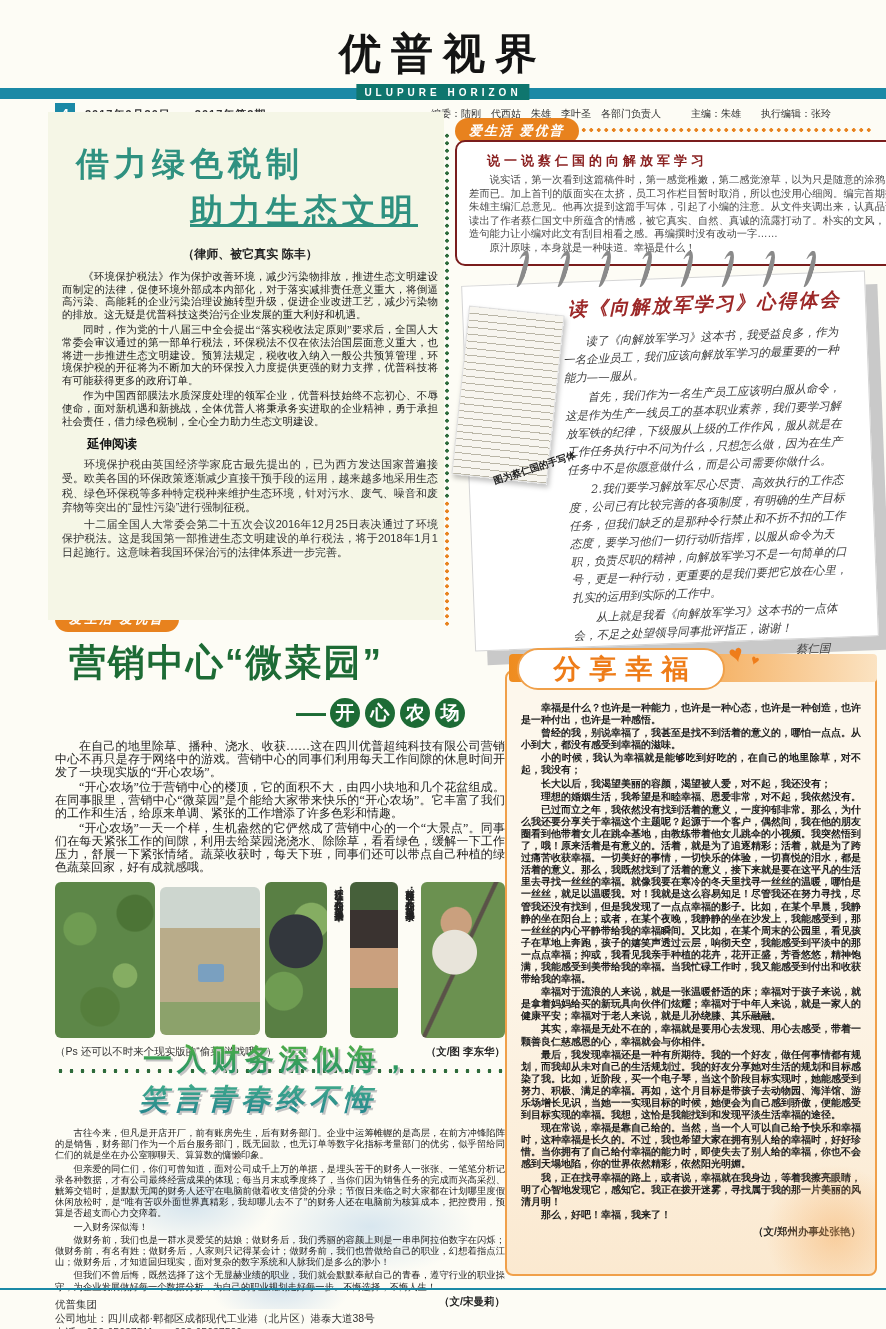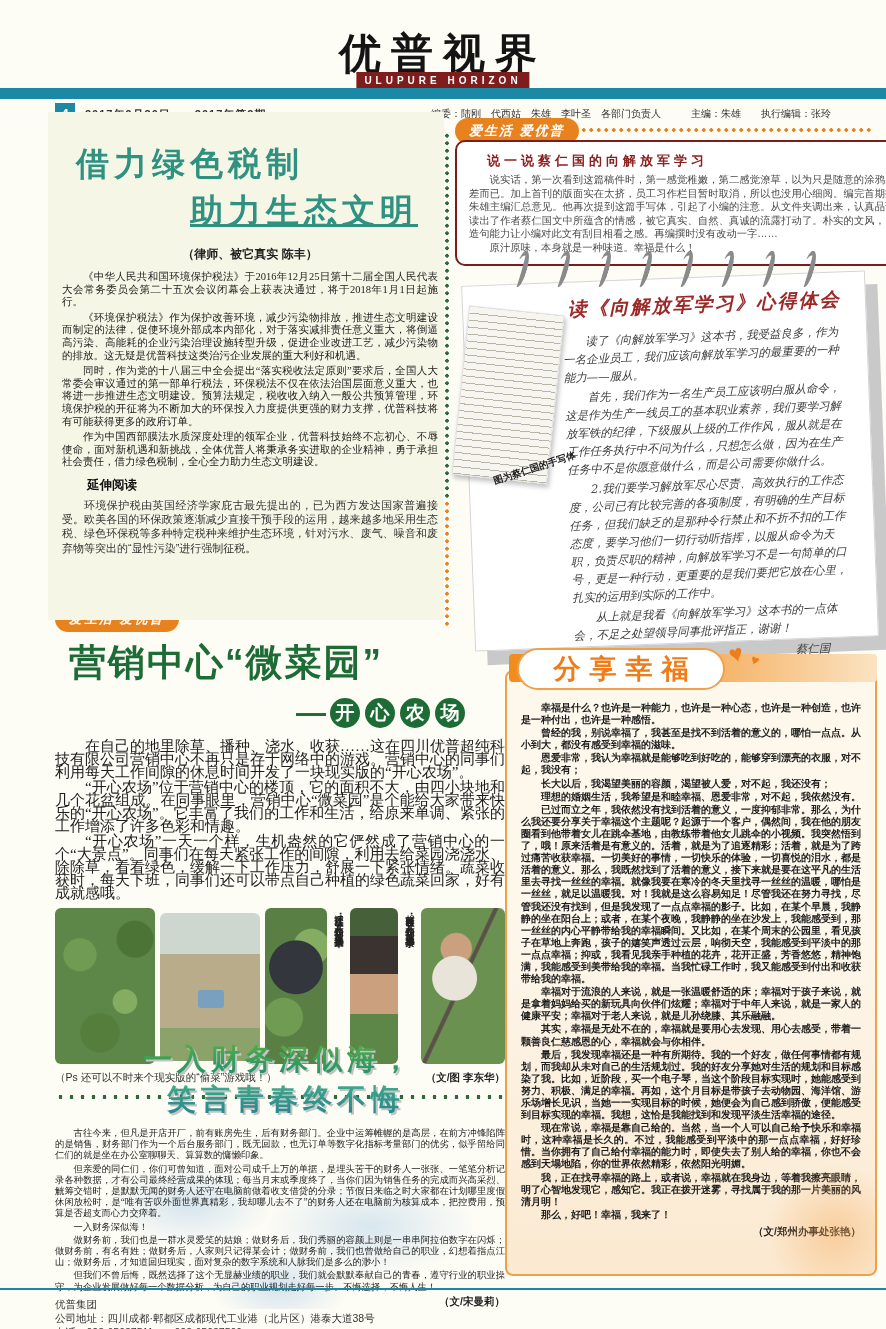--- a/index.html
+++ b/index.html
@@ -6,22 +6,22 @@
   body { background:#e8e8e8; font-family:"Liberation Sans","DejaVu Sans",sans-serif; }
   #page { position:relative; width:886px; height:1329px; margin:0 auto; background:#fdfcf5; overflow:hidden; }
   .kai { font-family:"Liberation Serif","DejaVu Serif",serif; }
   .hei { font-family:"Liberation Sans","DejaVu Sans",sans-serif; }
   .hand { font-family:"DejaVu Serif","Liberation Serif",serif; font-style:italic; }
 
   
   .masthead { position:absolute; top:26px; left:0; right:0; text-align:center;
     font-size:42px; font-weight:bold; letter-spacing:10px; color:#141414; }
   .teal-bar { position:absolute; top:88px; left:0; right:0; height:11px; background:#1b89a6; }
-  .masthead-en { position:absolute; top:72px; left:50%; transform:translateX(-50%);
-    background:#7f1d1d; color:#fff; font-size:10px; font-weight:bold; letter-spacing:4px;
+  .masthead-en { position:absolute; top:84px; left:50%; transform:translateX(-50%);
+    background:#0f766e; color:#fff; font-size:10px; font-weight:bold; letter-spacing:4px;
     padding:3px 8px 2px; }
   .info-row { position:absolute; top:104px; left:55px; right:55px; height:20px;
     display:flex; justify-content:space-between; align-items:center; }
   .info-left { display:flex; align-items:center; gap:10px; }
   .page-num { width:20px; height:22px; background:#1b89a6; color:#fff; font-weight:bold;
     font-size:14px; display:flex; align-items:center; justify-content:center; }
   .date-txt { font-size:11px; font-weight:bold; color:#333; letter-spacing:1px; }
   .staff-txt { font-size:10px; color:#333; }
 
   
@@ -77,21 +77,21 @@
     font-size:9.5px; font-weight:bold; color:#222; z-index:8; }
 
   
   .farm { position:absolute; left:55px; top:638px; width:450px; }
   .farm-h { font-size:37px; font-weight:bold; color:#1d6b35; letter-spacing:2px; margin-left:14px; }
   .farm-sub { display:flex; align-items:center; justify-content:flex-end; margin:8px 40px 10px 0; gap:4px; }
   .farm-dash { font-size:30px; font-weight:bold; color:#1d6b35; }
   .circle-ch { width:30px; height:30px; border-radius:50%; background:#1d6b35; color:#fff;
     font-size:19px; font-weight:bold; display:flex; align-items:center; justify-content:center;
     font-family:"Liberation Serif",serif; }
-  .farm-body p { font-size:15px; line-height:13px; text-indent:2em; text-align:justify; color:#1c1c1c; margin-bottom:2px; }
+  .farm-body p { font-size:12px; line-height:13px; text-indent:2em; text-align:justify; color:#1c1c1c; margin-bottom:2px; }
   .photo-row { display:flex; gap:5px; margin-top:8px; align-items:flex-start; }
   .photo { border-radius:6px; height:156px; position:relative; overflow:hidden; flex:none; }
   .vcap { writing-mode:vertical-rl; font-size:9px; font-weight:bold; color:#222; height:150px;
     letter-spacing:1px; flex:none; line-height:13px; }
   .ph1 { width:100px; background:radial-gradient(circle at 25% 30%,#6f9c52 12%,transparent 13%),
     radial-gradient(circle at 70% 60%,#85ad62 10%,transparent 11%),
     radial-gradient(circle at 45% 80%,#557e3c 14%,transparent 15%),
     radial-gradient(circle at 80% 20%,#4c7436 12%,transparent 13%),#5d8748; }
   .ph2 { width:100px; height:148px; margin-top:5px; background:
     linear-gradient(180deg,#cdd6cf 0 28%, #b9ac8a 28% 78%, #8ca26b 78%);
@@ -117,22 +117,22 @@
     background:radial-gradient(ellipse 120px 60px at 30% 62%,rgba(140,185,225,.35),transparent 70%),
     radial-gradient(ellipse 150px 70px at 70% 70%,rgba(130,180,225,.3),transparent 70%),
     radial-gradient(ellipse 100px 55px at 50% 92%,rgba(120,170,220,.3),transparent 70%),
     radial-gradient(circle 4px at 40% 45%,rgba(230,120,90,.5),transparent 70%),
     radial-gradient(circle 3px at 62% 40%,rgba(230,160,60,.5),transparent 70%),
     radial-gradient(circle 3px at 78% 52%,rgba(90,150,220,.5),transparent 70%); }
   .fin-h { font-weight:bold; font-size:29px; letter-spacing:5px;
     background:linear-gradient(180deg,#55b043,#1d8f6e); -webkit-background-clip:text;
     background-clip:text; color:transparent; filter:drop-shadow(2px 2px 0 #c3c3c3); position:relative; }
   .fin-h.l1 { margin-left:88px; }
-  .fin-h.l2 { margin-left:112px; background:linear-gradient(180deg,#43ae8a,#20808f);
-    -webkit-background-clip:text; background-clip:text; }
+  .fin-h.l2 { margin-left:84px; background:linear-gradient(180deg,#43ae8a,#20808f);
+    -webkit-background-clip:text; background-clip:text;font-style:italic; }
   .fin-body { position:relative; margin-top:8px; }
   .fin-body p { font-size:9.3px; line-height:11.2px; text-indent:2em; text-align:justify; color:#1c1c1c; margin-bottom:2px; }
   .fin-credit { text-align:right; font-size:10.5px; font-weight:bold; color:#222; margin-top:2px; position:relative; }
 
   
   .happy { position:absolute; left:505px; top:648px; width:372px; height:628px; }
   .happy-banner { position:relative; height:44px; z-index:2; }
   .happy-bar { position:absolute; left:4px; right:0; top:6px; height:28px; border-radius:4px;
     background:linear-gradient(90deg,#ef8c1f,#f5b164 55%,#fbe3c2); }
   .happy-pill { position:absolute; left:12px; top:0; width:208px; height:42px; background:#fff;
@@ -181,28 +181,28 @@
   <div class="dots-v" style="--c:#e8821e; left:444px; top:500px; height:128px;"></div>
   <div class="dots-h" style="--c:#2d6a3a; left:178px; top:612px; width:266px;"></div>
 
   <div class="left-bg"></div>
 
   <div class="tax">
     <div class="tax-h1 l1">借力绿色税制</div>
     <div class="tax-h1 l2">助力生态文明</div>
     <div class="tax-byline">（律师、被它真实  陈丰）</div>
     <div class="tax-body kai">
-        <p>《中华人民共和国环境保护税法》于2016年12月25日第十二届全国人民代表大会常务委员会第二十五次会议闭幕会上获表决通过，将于2018年1月1日起施行。</p>
         <p>《环境保护税法》作为保护改善环境，减少污染物排放，推进生态文明建设而制定的法律，促使环境外部成本内部化，对于落实减排责任意义重大，将倒逼高污染、高能耗的企业污染治理设施转型升级，促进企业改进工艺，减少污染物的排放。这无疑是优普科技这类治污企业发展的重大利好和机遇。</p>
         <p>同时，作为党的十八届三中全会提出“落实税收法定原则”要求后，全国人大常委会审议通过的第一部单行税法，环保税法不仅在依法治国层面意义重大，也将进一步推进生态文明建设。预算法规定，税收收入纳入一般公共预算管理，环境保护税的开征将为不断加大的环保投入力度提供更强的财力支撑，优普科技将有可能获得更多的政府订单。</p>
         <p>作为中国西部膜法水质深度处理的领军企业，优普科技始终不忘初心、不辱使命，面对新机遇和新挑战，全体优普人将秉承务实进取的企业精神，勇于承担社会责任，借力绿色税制，全心全力助力生态文明建设。</p>
       </div>
     <div class="ext-title">延伸阅读</div>
     <div class="ext-body hei">
         <p>环境保护税由英国经济学家庇古最先提出的，已为西方发达国家普遍接受。欧美各国的环保政策逐渐减少直接干预手段的运用，越来越多地采用生态税、绿色环保税等多种特定税种来维护生态环境，针对污水、废气、噪音和废弃物等突出的“显性污染”进行强制征税。</p>
+        <p>十二届全国人大常委会第二十五次会议2016年12月25日表决通过了环境保护税法。这是我国第一部推进生态文明建设的单行税法，将于2018年1月1日起施行。这意味着我国环保治污的法律体系进一步完善。</p>
       </div>
   </div>
 
   <div class="essay-box">
     <div class="essay-title">说一说蔡仁国的向解放军学习</div>
     <div class="essay-body">
         <p>说实话，第一次看到这篇稿件时，第一感觉稚嫩，第二感觉潦草，以为只是随意的涂鸦，是应付了差而已。加上首刊的版面实在太挤，员工习作栏目暂时取消，所以也没用心细阅。编完首期报纸后，与朱雄主编汇总意见。他再次提到这篇手写体，引起了小编的注意。从文件夹调出来，认真品读了几遍。读出了作者蔡仁国文中所蕴含的情感，被它真实、自然、真诚的流露打动了。朴实的文风，良好的遣词造句能力让小编对此文有刮目相看之感。再编撰时没有改动一字……</p>
         <p>原汁原味，本身就是一种味道。幸福是什么！</p>
       </div>
   </div>
@@ -274,28 +274,28 @@
         <p>但我们不曾后悔，既然选择了这个无显赫业绩的职业，我们就会默默奉献自己的青春，遵守行业的职业操守，为企业发展做好每一个数据分析，为自己的职业规划走好每一步。不悔选择，不悔人生！</p>
       </div>
     <div class="fin-credit">（文/宋曼莉）</div>
   </div>
 
   <div class="happy">
     <div class="happy-panel">
       <div class="happy-body kai">
           <p>幸福是什么？也许是一种能力，也许是一种心态，也许是一种创造，也许是一种付出，也许是一种感悟。</p>
           <p>曾经的我，别说幸福了，我甚至是找不到活着的意义的，哪怕一点点。从小到大，都没有感受到幸福的滋味。</p>
-          <p>恩爱非常，我认为幸福就是能够吃到好吃的，能够穿到漂亮的衣服，对不起，我没有；</p>
+          <p>小的时候，我认为幸福就是能够吃到好吃的，在自己的地里除草，对不起，我没有；</p>
           <p>长大以后，我渴望美丽的容颜，渴望被人爱，对不起，我还没有；</p>
           <p>理想的婚姻生活，我希望是和睦幸福、恩爱非常，对不起，我依然没有。</p>
           <p>已过而立之年，我依然没有找到活着的意义，一度抑郁非常。那么，为什么我还要分享关于幸福这个主题呢？起源于一个客户，偶然间，我在他的朋友圈看到他带着女儿在跳伞基地，由教练带着他女儿跳伞的小视频。我突然悟到了，哦！原来活着是有意义的。活着，就是为了追逐精彩；活着，就是为了跨过痛苦收获幸福。一切美好的事情，一切快乐的体验，一切喜悦的泪水，都是活着的意义。那么，我既然找到了活着的意义，接下来就是要在这平凡的生活里去寻找一丝丝的幸福。就像我要在寒冷的冬天里找寻一丝丝的温暖，哪怕是一丝丝，就足以温暖我。对！我就是这么容易知足！尽管我还在努力寻找，尽管我还没有找到，但是我发现了一点点幸福的影子。比如，在某个早晨，我静静的坐在阳台上；或者，在某个夜晚，我静静的坐在沙发上，我能感受到，那一丝丝的内心平静带给我的幸福瞬间。又比如，在某个周末的公园里，看见孩子在草地上奔跑，孩子的嬉笑声透过云层，响彻天空，我能感受到平淡中的那一点点幸福；抑或，我看见我亲手种植的花卉，花开正盛，芳香悠悠，精神饱满，我能感受到美带给我的幸福。当我忙碌工作时，我又能感受到付出和收获带给我的幸福。</p>
           <p>幸福对于流浪的人来说，就是一张温暖舒适的床；幸福对于孩子来说，就是拿着妈妈给买的新玩具向伙伴们炫耀；幸福对于中年人来说，就是一家人的健康平安；幸福对于老人来说，就是儿孙绕膝、其乐融融。</p>
           <p>其实，幸福是无处不在的，幸福就是要用心去发现、用心去感受，带着一颗善良仁慈感恩的心，幸福就会与你相伴。</p>
           <p>最后，我发现幸福还是一种有所期待。我的一个好友，做任何事情都有规划，而我却从未对自己的生活规划过。我的好友分享她对生活的规划和目标感染了我。比如，近阶段，买一个电子琴，当这个阶段目标实现时，她能感受到努力、积极、满足的幸福。再如，这个月目标是带孩子去动物园、海洋馆、游乐场增长见识，当她一一实现目标的时候，她便会为自己感到骄傲，便能感受到目标实现的幸福。我想，这恰是我能找到和发现平淡生活幸福的途径。</p>
-          <p>现在常说，幸福是靠自己给的。当然，当一个人可以自己给予快乐和幸福时，这种幸福是长久的。不过，我能感受到平淡中的那一点点幸福，好好珍惜。当你拥有了自己给付幸福的能力时，即使失去了别人给的幸福，你也不会感到天塌地陷，你的世界依然精彩，依然阳光明媚。</p>
+          <p>现在常说，幸福是靠自己给的。当然，当一个人可以自己给予快乐和幸福时，这种幸福是长久的。不过，我也希望大家在拥有别人给的幸福时，好好珍惜。当你拥有了自己给付幸福的能力时，即使失去了别人给的幸福，你也不会感到天塌地陷，你的世界依然精彩，依然阳光明媚。</p>
           <p>我，正在找寻幸福的路上，或者说，幸福就在我身边，等着我擦亮眼睛，明了心智地发现它，感知它。我正在拨开迷雾，寻找属于我的那一片美丽的风清月明！</p>
           <p>那么，好吧！幸福，我来了！</p>
         </div>
       <div class="happy-credit">（文/郑州办事处张艳）</div>
     </div>
     <div class="happy-banner">
       <div class="happy-bar"></div>
       <div class="happy-pill">
         <span class="happy-title">分享幸福</span>
       </div>

